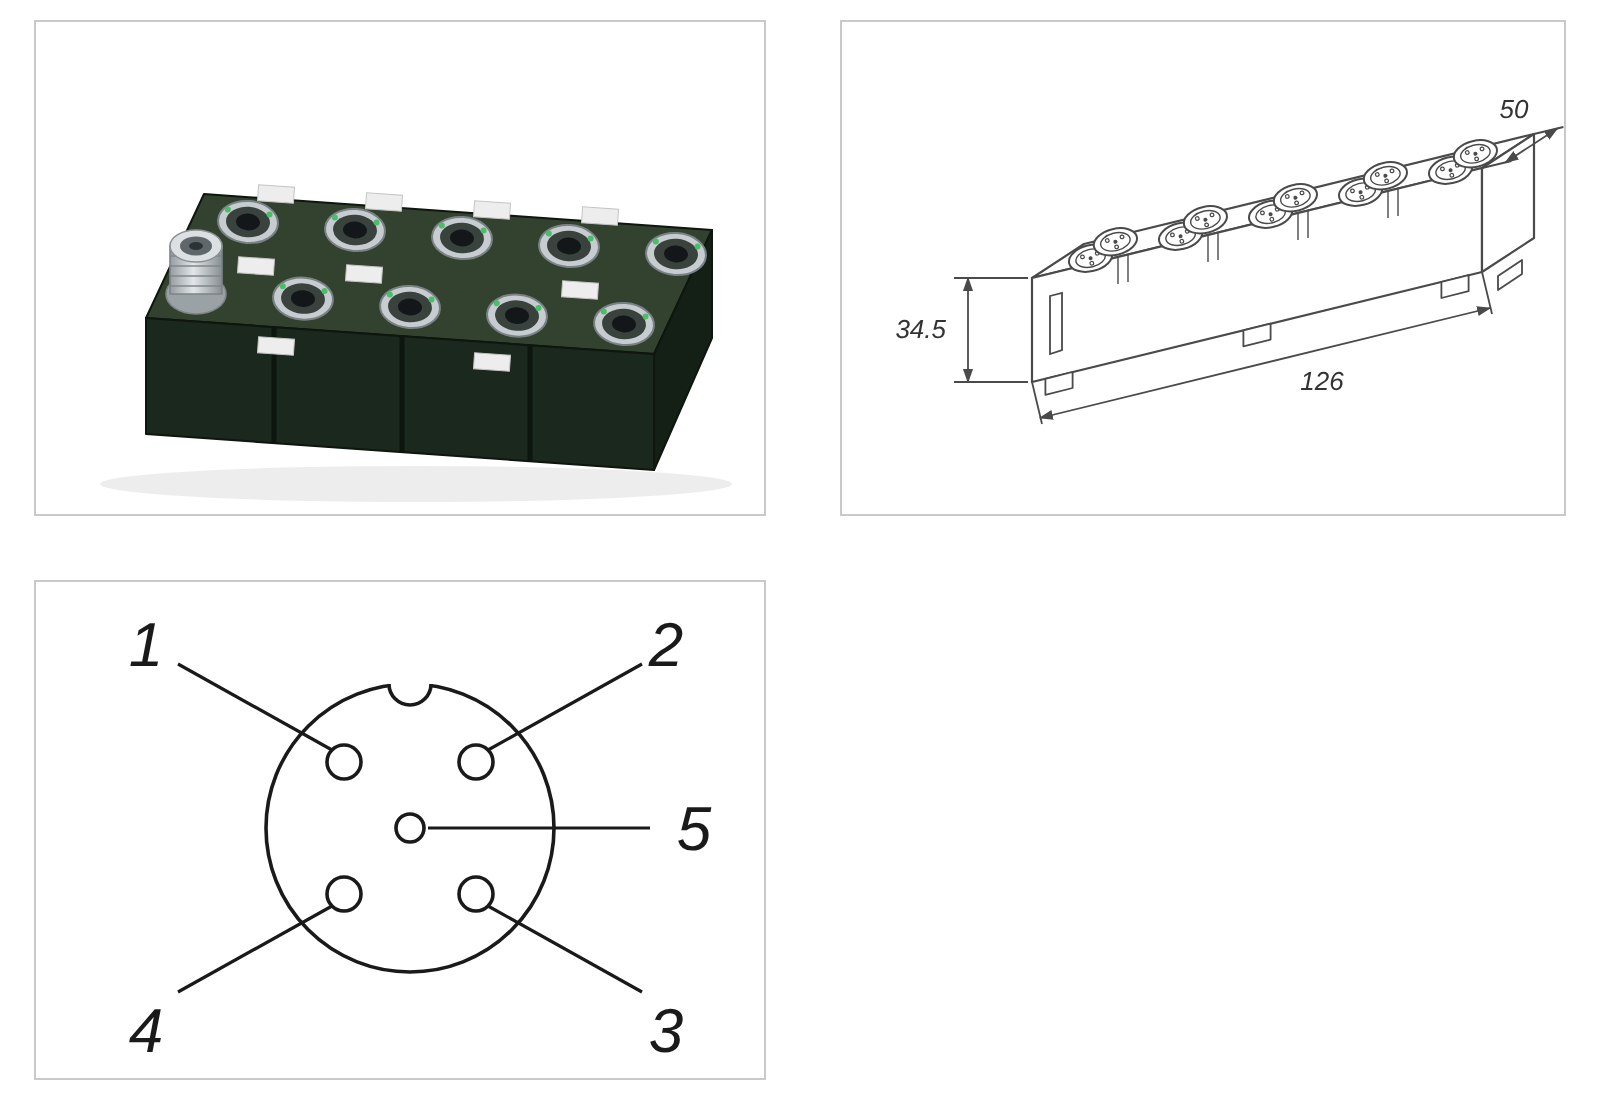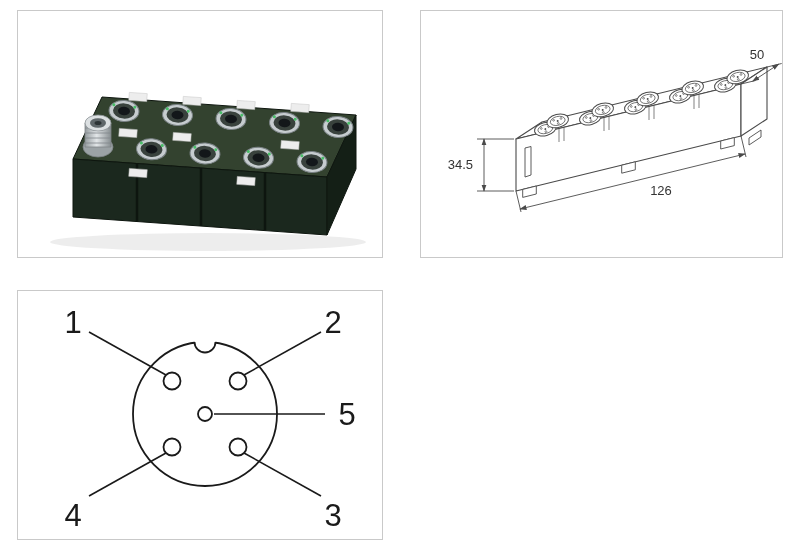--- a/index.html
+++ b/index.html
@@ -3,20 +3,21 @@
 <meta charset="utf-8">
 <style>
   html, body { margin: 0; padding: 0; background: #ffffff; }
   .canvas {
     position: relative;
     width: 800px;
     height: 553px;
     background: #ffffff;
     font-family: "Liberation Sans", sans-serif;
     overflow: hidden;
+    font-style: italic;
   }
   .panel {
     position: absolute;
     background: #ffffff;
     border: 1px solid #c9c9c9;
     box-sizing: border-box;
   }
   #panel-photo   { left: 17px;  top: 10px;  width: 366px; height: 248px; }
   #panel-drawing { left: 420px; top: 10px;  width: 363px; height: 248px; }
   #panel-pinout  { left: 17px;  top: 290px; width: 366px; height: 250px; }

